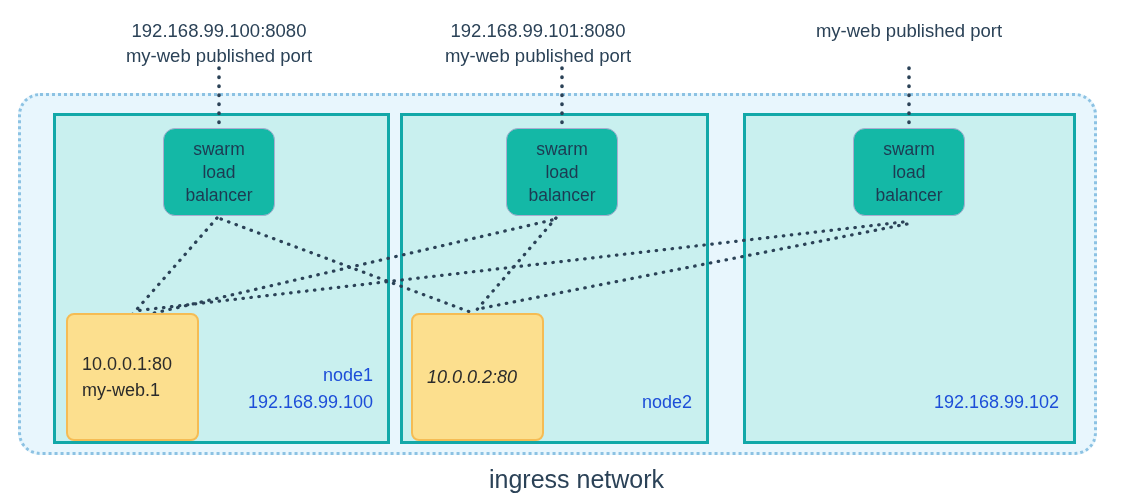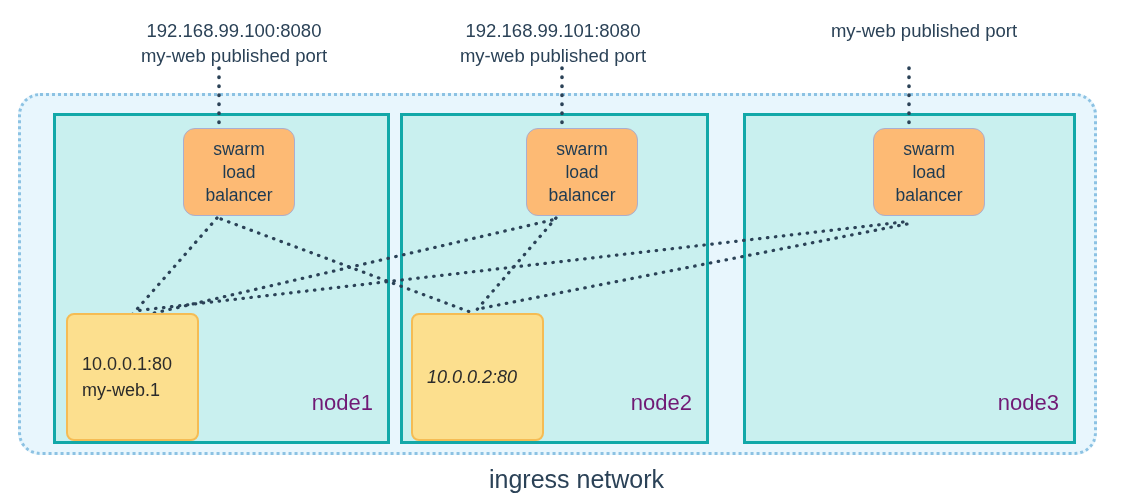--- a/index.html
+++ b/index.html
@@ -20,21 +20,20 @@
   }
 
   
   .port-label {
     position: absolute;
     text-align: center;
     color: #2b4257;
     font-size: 18.5px;
     line-height: 25px;
     white-space: nowrap;
-    margin-left: 15px;
   }
   .port-label .l1 { display: block; }
   .port-label .l2 { display: block; }
 
   
   #ingress-network {
     position: absolute;
     left: 18px;
     top: 93px;
     width: 1079px;
@@ -67,47 +66,46 @@
   }
   #node-1 { left: 53px;  width: 337px; }
   #node-2 { left: 400px; width: 309px; }
   #node-3 { left: 743px; width: 333px; }
 
   .node-caption {
     position: absolute;
     right: 14px;
     bottom: 25px;
     text-align: right;
-    color: #701a75;
-    font-size: 22px;
+    color: #1d4ed8;
+    font-size: 18px;
     line-height: 27px;
     white-space: nowrap;
   }
   .node-caption .nm { display: block; }
   .node-caption .ip { display: block; }
 
   
   .lb {
     position: absolute;
     box-sizing: border-box;
     width: 112px;
     height: 88px;
     top: 128px;
-    background: #fdba74;
+    background: #14b8a6;
     border: 1.5px solid #a9aed0;
     border-radius: 12px;
     color: #1d3a52;
     font-size: 17.5px;
     line-height: 23px;
     text-align: center;
     display: flex;
     flex-direction: column;
     align-items: center;
     justify-content: center;
-    margin-left: 20px;
   }
   .lb span { display: block; }
   #lb-1 { left: 163px; }
   #lb-2 { left: 506px; }
   #lb-3 { left: 853px; }
 
   
   .task {
     position: absolute;
     box-sizing: border-box;
@@ -169,32 +167,33 @@
 
   <div class="port-label" style="left:813px; top:18px; width:192px;">
     <span class="l2">my-web published port</span>
   </div>
 
   <div id="ingress-network"></div>
 
   <div class="node" id="node-1">
     <div class="node-caption">
       <span class="nm">node1</span>
+      <span class="ip">192.168.99.100</span>
     </div>
   </div>
 
   <div class="node" id="node-2">
     <div class="node-caption">
       <span class="nm">node2</span>
     </div>
   </div>
 
   <div class="node" id="node-3">
     <div class="node-caption">
-      <span class="nm">node3</span>
+      <span class="ip">192.168.99.102</span>
     </div>
   </div>
 
   <svg id="wires" viewBox="0 0 1129 503" width="1129" height="503" xmlns="http://www.w3.org/2000/svg">
 
     <path class="drop" d="M219,68 L219,130"></path>
     <path class="drop" d="M562,68 L562,130"></path>
     <path class="drop" d="M909,68 L909,130"></path>
 
     <path class="wire" d="M217,218 L131,316"></path>

